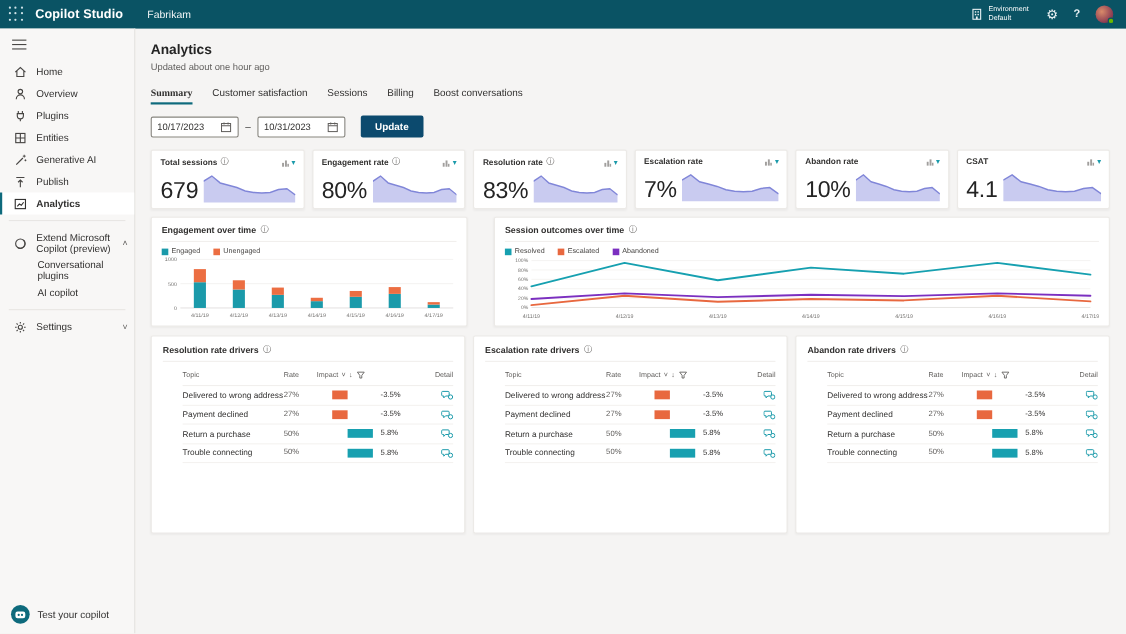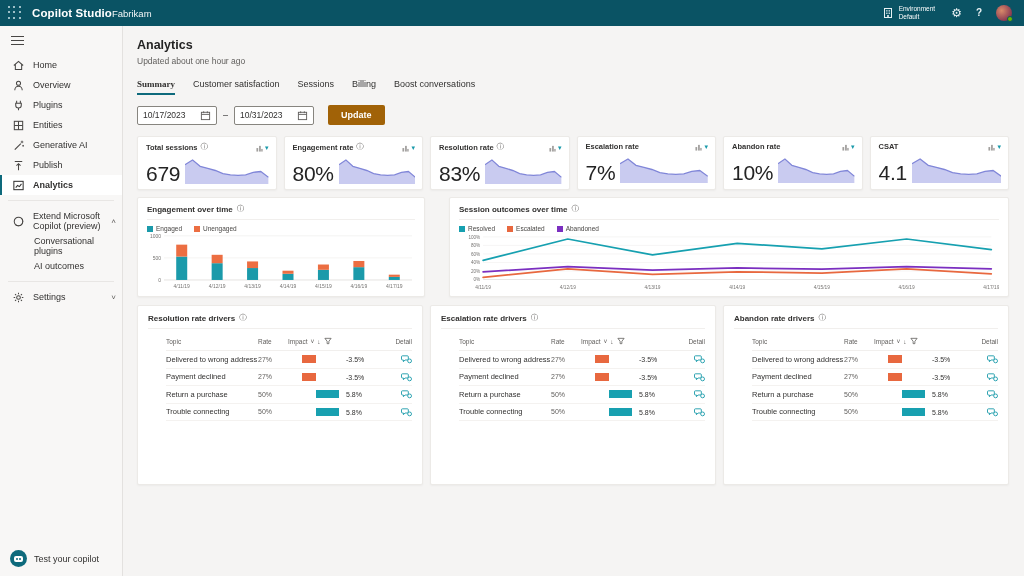--- a/index.html
+++ b/index.html
@@ -4,21 +4,21 @@
 <style>
   * { box-sizing: border-box; margin: 0; padding: 0; }
   html,body { width:1024px; height:576px; overflow:hidden; }
   body { font-family:"Liberation Sans","DejaVu Sans",sans-serif; background:#f5f4f3; color:#323130; }
 
   
   .topbar { height:26px; background:#0a5364; color:#fff; display:flex; align-items:center; padding:0 12px 0 8px; }
   .waffle { width:14px; height:14px; display:grid; grid-template-columns:repeat(3,1fr); gap:2px; cursor:pointer; margin-right:10px; }
   .waffle i { width:2px; height:2px; background:#cfe3e8; border-radius:50%; }
   .app-title { font-size:11.5px; font-weight:700; letter-spacing:.1px;text-align:right; }
-  .env-name { font-size:9.5px; margin-left:0; opacity:.95; }
+  .env-name { font-size:9.5px; margin-left:22px; opacity:.95; }
   .topbar .spacer { flex:1; }
   .env-picker { display:flex; align-items:center; gap:5px; cursor:pointer; margin-right:16px; }
   .env-picker .txt { font-size:6.5px; line-height:1.25; }
   .tb-icon { font-size:12px; line-height:1; margin-right:14px; cursor:pointer; color:#e8f1f3; }
   .help-icon { font-size:10px; font-weight:700; }
   .avatar { width:16px; height:16px; border-radius:50%; background:radial-gradient(circle at 35% 35%, #d98a6a, #8a3b52 70%); position:relative; cursor:pointer; }
   .avatar .presence { position:absolute; right:-1px; bottom:-1px; width:6px; height:6px; background:#6bb700; border:1px solid #0a5364; border-radius:50%; }
 
   
   .layout { display:flex; height:550px; }
@@ -42,21 +42,21 @@
   .page-title { font-size:12.5px; font-weight:700; color:#242424; }
   .updated { font-size:8.5px; color:#605e5c; margin-top:4px; }
 
   .tabs { display:flex; gap:18px; margin-top:13px; }
   .tab { font-size:9px; padding-bottom:4px; border-bottom:2px solid transparent; cursor:pointer; color:#323130; }
   .tab.selected { font-weight:700; border-bottom-color:#0e6a7c;font-family:Liberation Serif, serif; }
 
   .daterow { display:flex; align-items:center; gap:6px; margin-top:10px; }
   .dateinput { width:80px; height:19px; background:#fff; border:1px solid #87857f; border-radius:2px; display:flex; align-items:center; justify-content:space-between; padding:0 5px; font-size:8.5px; cursor:text; }
   .date-sep { font-size:9px; color:#323130; }
-  .update-btn { margin-left:8px; height:20px; padding:0 13px; background:#a16207; color:#fff; border:none; border-radius:2px; font-size:9px; font-weight:700; font-family:inherit; cursor:pointer; }
+  .update-btn { margin-left:8px; height:20px; padding:0 13px; background:#0c4a6e; color:#fff; border:none; border-radius:2px; font-size:9px; font-weight:700; font-family:inherit; cursor:pointer; }
 
   .card { background:#fff; border:1px solid #eceae7; border-radius:2px; box-shadow:0 1px 2px rgba(0,0,0,.04); }
 
   
   .kpi-row { display:flex; gap:7px; margin-top:11px; }
   .kpi-card { flex:1; height:54px; padding:5px 7px 5px 8px; }
   .kpi-head { display:flex; align-items:flex-end; gap:3px; font-size:7.5px; font-weight:700; color:#323130; }
   .info-i { color:#605e5c; font-weight:400; font-size:7.5px; cursor:pointer; }
   .kpi-opts { margin-left:auto; display:flex; align-items:center; gap:2px; cursor:pointer; }
   .kpi-opts .caret { color:#1a9aaa; font-size:7px; }
@@ -193,21 +193,21 @@
           <circle cx="7" cy="7" r="4.6" fill="none" stroke="#484644" stroke-width="1.1"></circle>
           <path d="M7 2.4 a4.6 4.6 0 0 1 0 9.2" fill="none" stroke="#484644" stroke-width="1.1" transform="rotate(40 7 7)"></path>
         </svg>
       <span class="lbl">Extend Microsoft Copilot (preview)</span>
       <span class="chev">˄</span>
     </div>
     <div class="nav-item sub">
       <span class="lbl">Conversational plugins</span>
     </div>
     <div class="nav-item sub">
-      <span class="lbl">AI outcomes</span>
+      <span class="lbl">AI copilot</span>
     </div>
 
     <div class="nav-div"></div>
 
     <div class="nav-item">
       <svg width="13" height="13" viewBox="0 0 14 14">
           <circle cx="7" cy="7" r="2" fill="none" stroke="#484644" stroke-width="1.1"></circle>
           <path d="M7 1.8 V3.4 M7 10.6 V12.2 M1.8 7 H3.4 M10.6 7 H12.2 M3.3 3.3 L4.4 4.4 M9.6 9.6 L10.7 10.7 M10.7 3.3 L9.6 4.4 M4.4 9.6 L3.3 10.7" stroke="#484644" stroke-width="1.1"></path>
         </svg>
       <span class="lbl">Settings</span>

